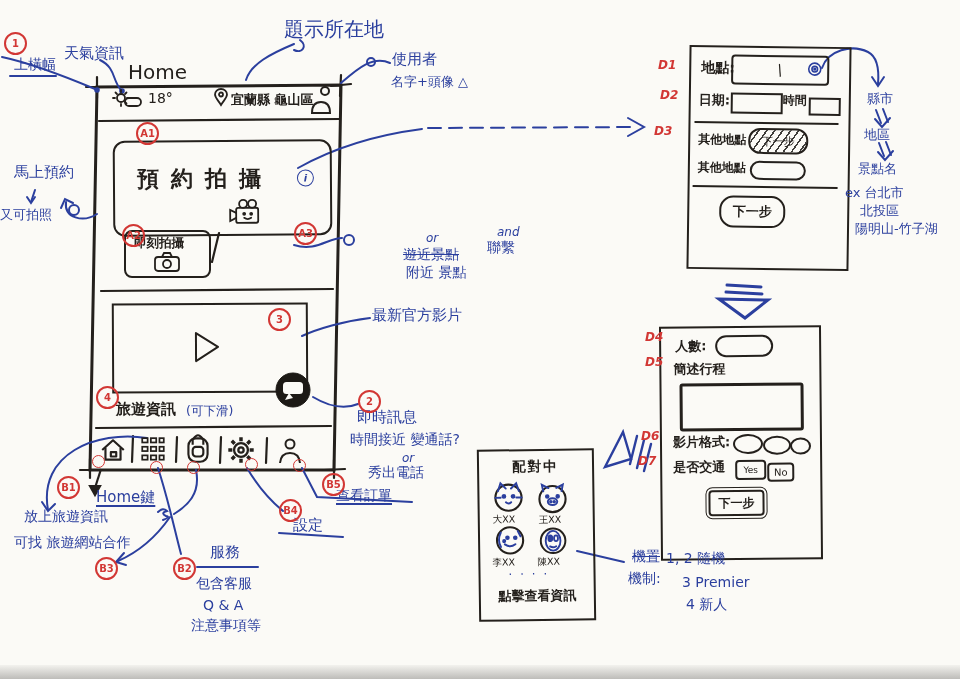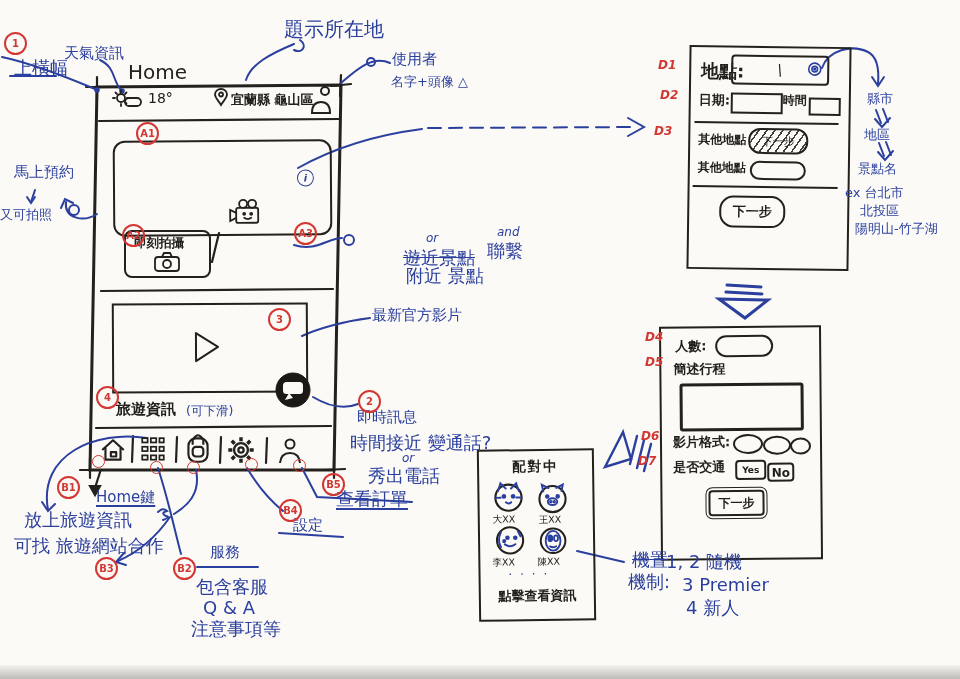--- a/index.html
+++ b/index.html
@@ -5,21 +5,21 @@
   :root{
     --blue:#2b3f9e; --red:#d23734; --black:#24201c; --paper:#fbfaf6;
   }
   html,body{margin:0;padding:0;}
   body{font-family:"DejaVu Sans","Liberation Sans",sans-serif;background:#e7e6e3;}
   #canvas{position:relative;width:960px;height:679px;background:var(--paper);overflow:hidden;}
   #canvas:after{content:"";position:absolute;left:0;bottom:0;width:100%;height:14px;
     background:linear-gradient(#f3f2ee, #bdbcb9);pointer-events:none;}
   .abs{position:absolute;}
   svg.overlay{position:absolute;left:0;top:0;z-index:1;pointer-events:none;}
-  .bn{position:absolute;color:var(--blue);font-size:18px;white-space:nowrap;z-index:3;}
+  .bn{position:absolute;color:var(--blue);font-size:14px;white-space:nowrap;z-index:3;}
   .bk{position:absolute;color:var(--black);white-space:nowrap;z-index:3;}
   .rc{position:absolute;width:19px;height:19px;border:2px solid var(--red);border-radius:50%;
       color:var(--red);font-size:10px;font-weight:bold;display:flex;align-items:center;
       justify-content:center;background:transparent;z-index:4;}
   .ring{position:absolute;width:11px;height:11px;border:1.6px solid var(--red);border-radius:50%;z-index:4;}
   .dl{position:absolute;color:var(--red);font-size:12px;font-weight:bold;font-style:italic;z-index:4;}
   .box{position:absolute;border:2.5px solid var(--black);background:transparent;z-index:2;}
   .pill{border-radius:12px;}
   .strike{text-decoration:line-through;}
   .und{text-decoration:underline;text-decoration-thickness:1.5px;text-underline-offset:3px;text-align:center;}
@@ -195,20 +195,21 @@
   </span>
   <div class="bk" style="left:231px;top:91px;font-size:13px;font-weight:600">宜蘭縣 龜山區</div>
   <span class="abs" style="left:308px;top:85px;z-index:3">
     <svg width="26" height="30" viewBox="0 0 26 30" fill="none" stroke="#24201c" stroke-width="2">
       <circle cx="17" cy="6" r="4"></circle>
       <path d="M4,28 q0,-11 9,-11 q9,0 9,11 Z"></path>
     </svg>
   </span>
 
   <div class="box" style="left:113px;top:140px;width:215px;height:92px;border-radius:12px;transform:rotate(-.4deg)">
+    <div class="bk" style="left:22px;top:22px;font-size:22px;letter-spacing:12px;font-weight:600">預約拍攝</div>
     <span class="abs ctr" style="left:182px;top:28px;width:15px;height:15px;border:1.8px solid #2b3f9e;border-radius:50%;color:#2b3f9e;font-size:10px;font-style:italic;font-weight:bold;z-index:3">i</span>
     <span class="abs" style="left:112px;top:56px">
       <svg width="40" height="30" viewBox="0 0 40 30" fill="none" stroke="#24201c" stroke-width="1.8" stroke-linecap="round">
         <circle cx="16" cy="6" r="4"></circle>
           <circle cx="25" cy="6" r="4"></circle>
         <rect x="9" y="10" width="22" height="15" rx="2"></rect>
         <path d="M9,15 L3,12 V23 L9,20"></path>
         <circle cx="17" cy="16" r="1" fill="#24201c"></circle>
           <circle cx="24" cy="16" r="1" fill="#24201c"></circle>
         <path d="M17,20 q3.5,2.5 7,0"></path>
@@ -290,21 +291,21 @@
     </svg>
   </span>
 
   <div class="ring" style="left:92px;top:455px"></div>
   <div class="ring" style="left:150px;top:461px"></div>
   <div class="ring" style="left:187px;top:461px"></div>
   <div class="ring" style="left:245px;top:458px"></div>
   <div class="ring" style="left:293px;top:459px"></div>
 
   <div class="box" style="left:688px;top:46px;width:158px;height:220px;transform:rotate(.8deg)">
-    <div class="bk" style="left:10px;top:12px;font-size:18px;font-weight:600">地點:</div>
+    <div class="bk" style="left:10px;top:12px;font-size:14px;font-weight:600">地點:</div>
     <div class="box ctr" style="left:40px;top:7px;width:94px;height:26px;border-radius:4px;border-width:2px">
       <span class="bk" style="position:static;font-size:15px;transform:rotate(-22deg)">/</span>
       <span class="abs" style="left:74px;top:4px">
         <svg width="15" height="15" viewBox="0 0 15 15" fill="none" stroke="#2b3f9e" stroke-width="1.6">
           <circle cx="7.5" cy="7.5" r="6"></circle>
             <circle cx="7.5" cy="7.5" r="2.8"></circle>
             <circle cx="7.5" cy="7.5" r="0.8" fill="#2b3f9e"></circle>
         </svg>
       </span>
     </div>
@@ -329,24 +330,24 @@
     <div class="bk" style="left:14px;top:9px;font-size:13px;font-weight:600">人數:</div>
     <div class="box pill" style="left:54px;top:7px;width:54px;height:18px;border-width:2.3px"></div>
     <div class="bk" style="left:12px;top:32px;font-size:13px;font-weight:600">簡述行程</div>
     <div class="box" style="left:18px;top:55px;width:118px;height:42px;border-width:3px;border-radius:3px"></div>
     <div class="bk" style="left:11px;top:105px;font-size:13px;font-weight:600">影片格式:</div>
     <div class="box" style="left:71px;top:106px;width:26px;height:16px;border-radius:50%;border-width:2px"></div>
     <div class="box" style="left:101px;top:108px;width:24px;height:15px;border-radius:50%;border-width:2px"></div>
     <div class="box" style="left:128px;top:110px;width:17px;height:13px;border-radius:50%;border-width:2px"></div>
     <div class="bk" style="left:11px;top:130px;font-size:13px;font-weight:600">是否交通</div>
     <div class="box ctr" style="left:73px;top:132px;width:27px;height:16px;border-radius:4px;border-width:2px">
-      <span class="bk" style="position:static;font-size:9px;font-weight:700">Yes</span>
+      <span class="bk" style="position:static;font-size:9px;font-weight:400">Yes</span>
     </div>
     <div class="box ctr" style="left:105px;top:135px;width:23px;height:15px;border-radius:4px;border-width:2px">
-      <span class="bk" style="position:static;font-size:12px;font-weight:700">No</span>
+      <span class="bk" style="position:static;font-size:10px;font-weight:400">No</span>
     </div>
     <div class="box ctr" style="left:46px;top:162px;width:52px;height:22px;border-width:2.5px;border-radius:4px;outline:1.5px solid #24201c;outline-offset:2px">
       <span class="bk" style="position:static;font-size:12px;font-weight:600">下一步</span>
     </div>
   </div>
 
   <div class="box" style="left:478px;top:449px;width:113px;height:168px;transform:rotate(-.8deg)">
     <div class="bk" style="left:0;top:7px;width:100%;text-align:center;font-size:13.5px;font-weight:700;letter-spacing:2px">配對中</div>
 
     <span class="abs" style="left:12px;top:28px">

